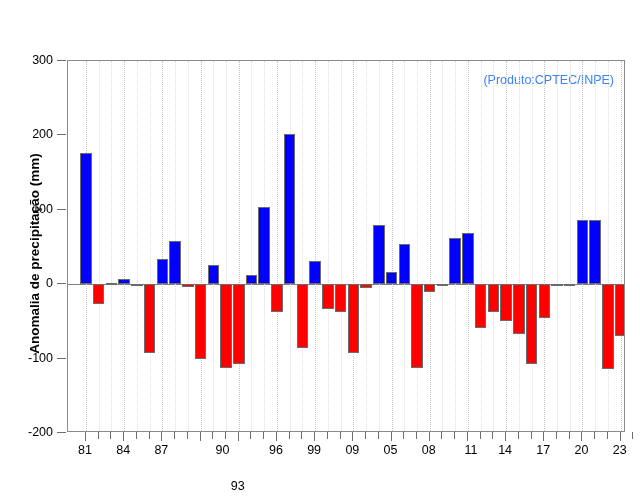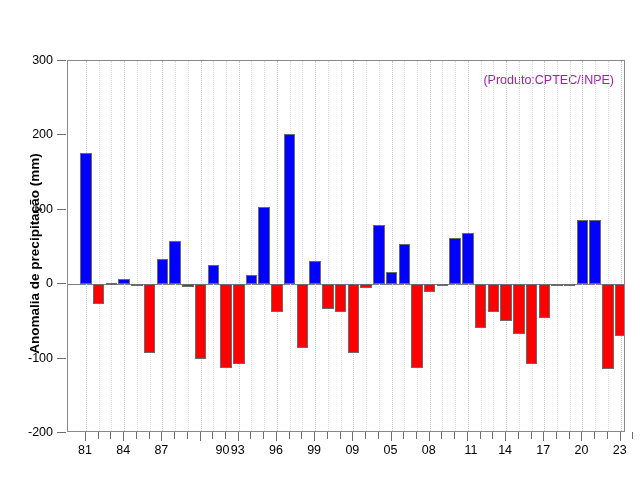--- a/index.html
+++ b/index.html
@@ -62,21 +62,21 @@
     border: 1px solid #6b6b6b;
   }
   .bar.pos { background: #0000ff; }
   .bar.neg { background: #ff0000; }
 
   #producer-note {
     position: absolute;
     right: 10px;
     top: 12px;
     font-size: 12.5px;
-    color: #a21caf;
+    color: #3b82f6;
     white-space: nowrap;
   }
 
   
   #y-axis {
     position: absolute;
     left: 0;
     top: 0;
     width: 67px;
     height: 500px;
@@ -270,21 +270,21 @@
       <div class="xtick-mark" style="left: 148.65px;"></div>
       <div class="xtick-mark major" style="left: 161.38px;"></div>
       <div class="xtick-label" style="left: 161.38px;">87</div>
       <div class="xtick-mark" style="left: 174.11px;"></div>
       <div class="xtick-mark" style="left: 186.84px;"></div>
       <div class="xtick-mark major" style="left: 199.57px;"></div>
       <div class="xtick-label" style="left: 199.57px; padding-left: 46px;">90</div>
       <div class="xtick-mark" style="left: 212.3px;"></div>
       <div class="xtick-mark" style="left: 225.03px;"></div>
       <div class="xtick-mark major" style="left: 237.76px;"></div>
-      <div class="xtick-label" style="left: 237.76px;">93</div>
+      <div class="xtick-label" style="left: 237.76px; margin-top: 36px;">93</div>
       <div class="xtick-mark" style="left: 250.49px;"></div>
       <div class="xtick-mark" style="left: 263.22px;"></div>
       <div class="xtick-mark major" style="left: 275.95px;"></div>
       <div class="xtick-label" style="left: 275.95px;">96</div>
       <div class="xtick-mark" style="left: 288.68px;"></div>
       <div class="xtick-mark" style="left: 301.41px;"></div>
       <div class="xtick-mark major" style="left: 314.14px;"></div>
       <div class="xtick-label" style="left: 314.14px;">99</div>
       <div class="xtick-mark" style="left: 326.87px;"></div>
       <div class="xtick-mark" style="left: 339.6px;"></div>

